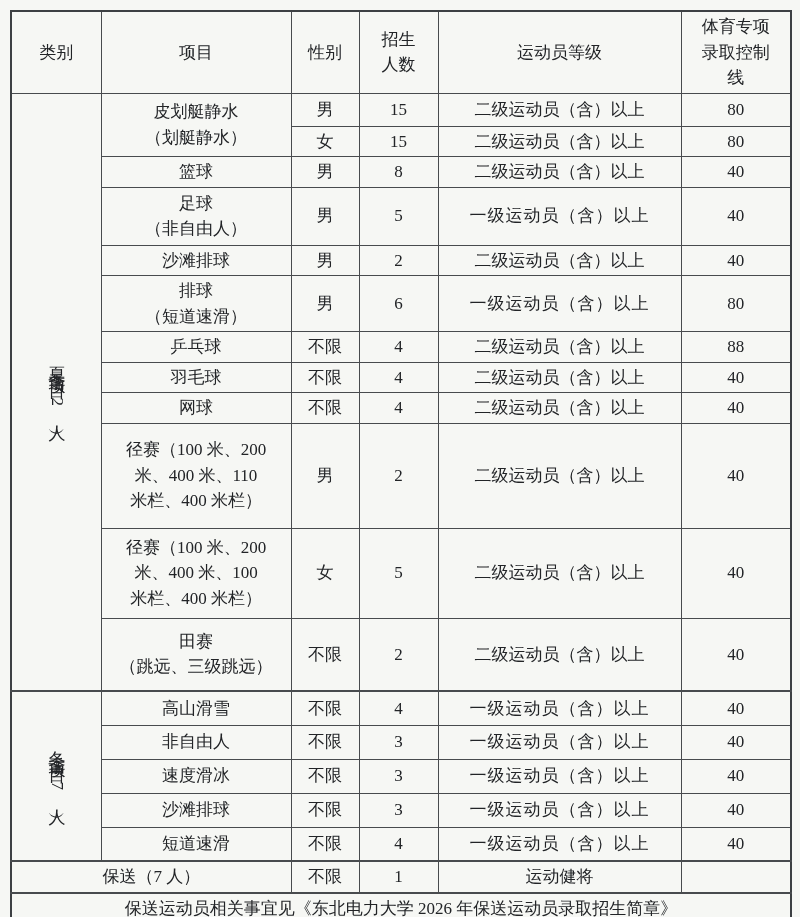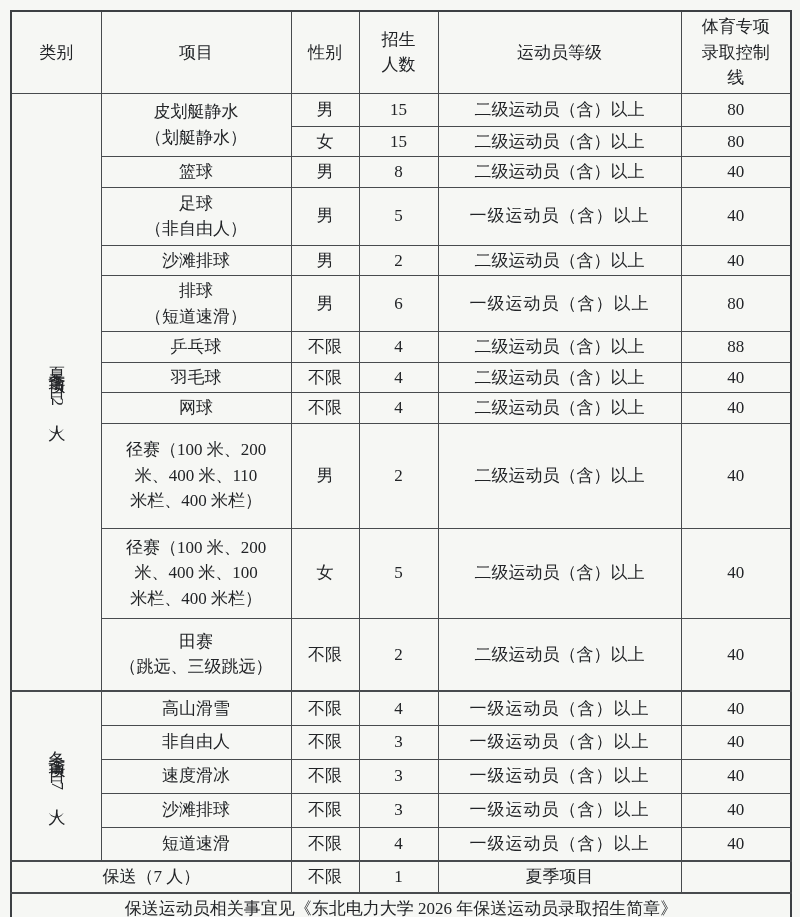--- a/index.html
+++ b/index.html
@@ -209,21 +209,21 @@
       <td>不限</td>
       <td>4</td>
       <td class="bold">一级运动员（含）以上</td>
       <td>40</td>
     </tr>
 
     <tr class="sec" style="height:26px">
       <td colspan="2">保送（7 人）</td>
       <td>不限</td>
       <td>1</td>
-      <td>夏季项目</td>
+      <td>运动健将</td>
       <td></td>
     </tr>
 
     <tr class="sec" style="height:30px">
       <td colspan="6">保送运动员相关事宜见《东北电力大学 2026 年保送运动员录取招生简章》</td>
     </tr>
   </tbody>
     </table>
 </div>
 

